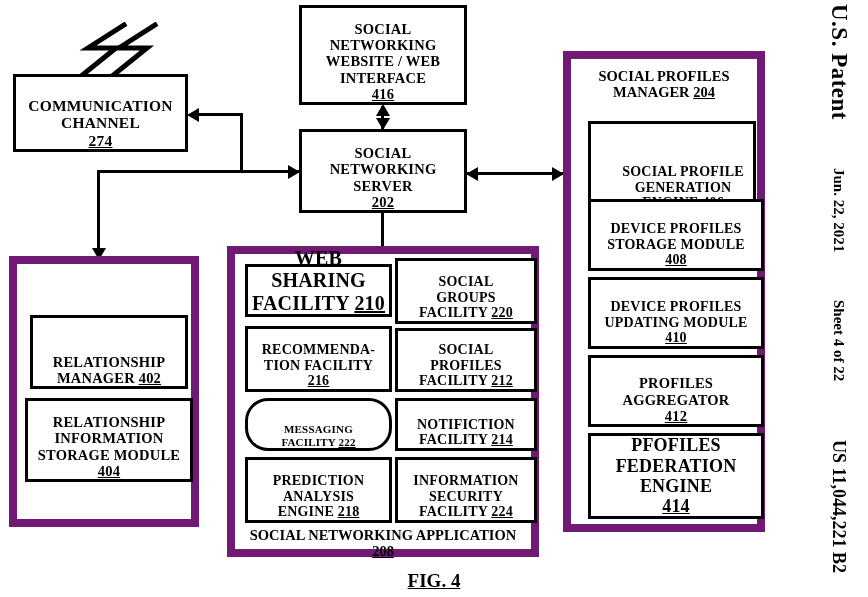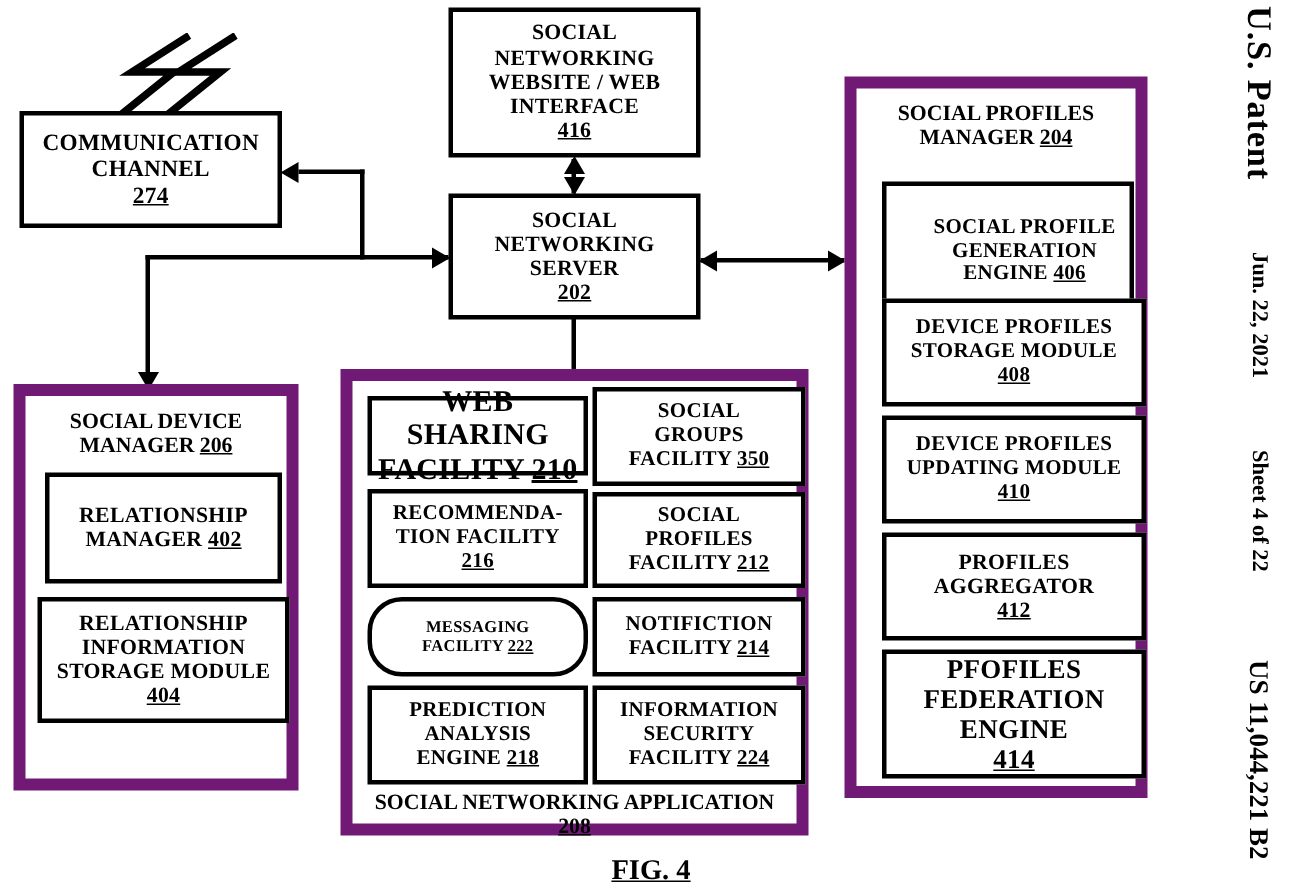--- a/index.html
+++ b/index.html
@@ -19,21 +19,21 @@
 
   
   .box{
     position:absolute;
     box-sizing:border-box;
     border:3px solid #000;
     background:#fff;
     display:flex;
     flex-direction:column;
     align-items:center;
-    justify-content:center;
+    justify-content:flex-end;
     text-align:center;
     font-weight:bold;
     line-height:1.12;
     letter-spacing:0.2px;
   }
   .box.inner{border-width:3px;}
   .panel{
     position:absolute;
     box-sizing:border-box;
     border:8px solid #701a75;
@@ -149,27 +149,20 @@
   <div class="vline" style="left:240px;top:113px;height:60px;"></div>
   <div class="hline" style="left:199px;top:113px;width:44px;"></div>
   <div class="arrow left" style="left:187px;top:108px;"></div>
 
   <div class="vline" style="left:97px;top:170px;height:82px;"></div>
   <div class="arrow down" style="left:92px;top:248px;"></div>
 
   <div class="vline" style="left:381px;top:212px;height:36px;"></div>
 
   <div class="panel" style="left:9px;top:256px;width:190px;height:271px;">
-    <div class="panel-title" style="top:9px;font-size:14.5px;">
-      <div>SOCIAL DEVICE</div>
-      <div>
-        <span>MANAGER</span>
-        <u>206</u>
-      </div>
-    </div>
 
     <div class="box inner" style="left:13px;top:51px;width:158px;height:74px;font-size:14.5px;">
       <span>RELATIONSHIP</span>
       <span>
         <span>MANAGER</span>
         <u>402</u>
       </span>
     </div>
 
     <div class="box inner" style="left:8px;top:134px;width:168px;height:84px;font-size:14.5px;">
@@ -232,21 +225,21 @@
         <span>FACILITY</span>
         <u>210</u>
       </span>
     </div>
 
     <div class="box inner" style="left:160px;top:4px;width:142px;height:66px;font-size:14px;">
       <span>SOCIAL</span>
       <span>GROUPS</span>
       <span>
         <span>FACILITY</span>
-        <u>350</u>
+        <u>220</u>
       </span>
     </div>
 
     <div class="box inner" style="left:10px;top:72px;width:147px;height:66px;font-size:14px;">
       <span>RECOMMENDA-</span>
       <span>TION FACILITY</span>
       <u>216</u>
     </div>
 
     <div class="box inner" style="left:160px;top:74px;width:142px;height:64px;font-size:14px;">

